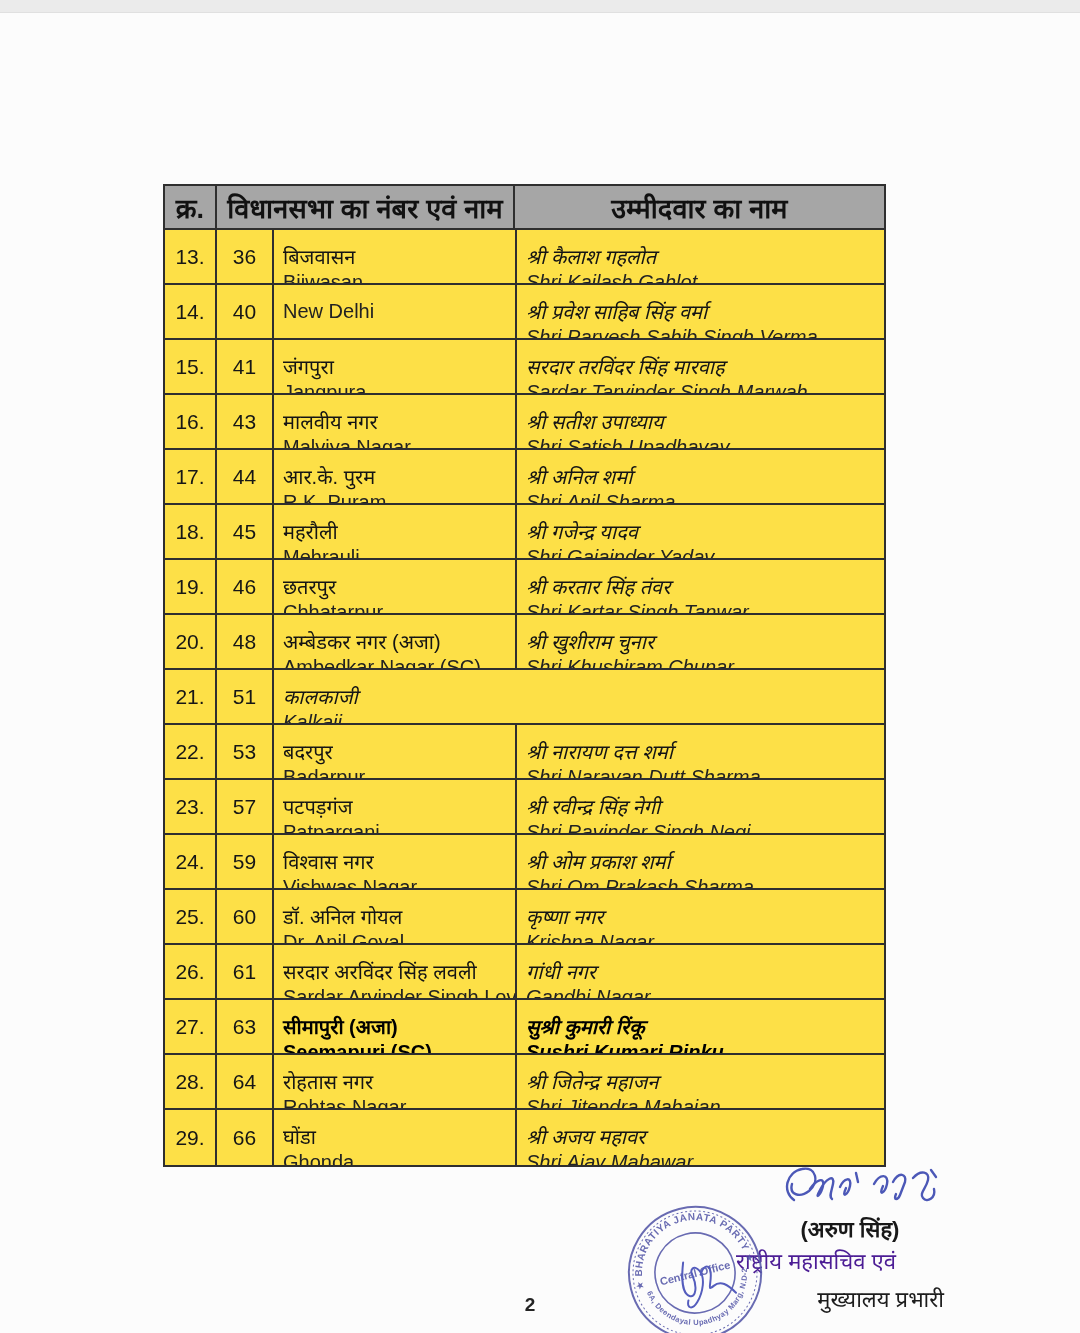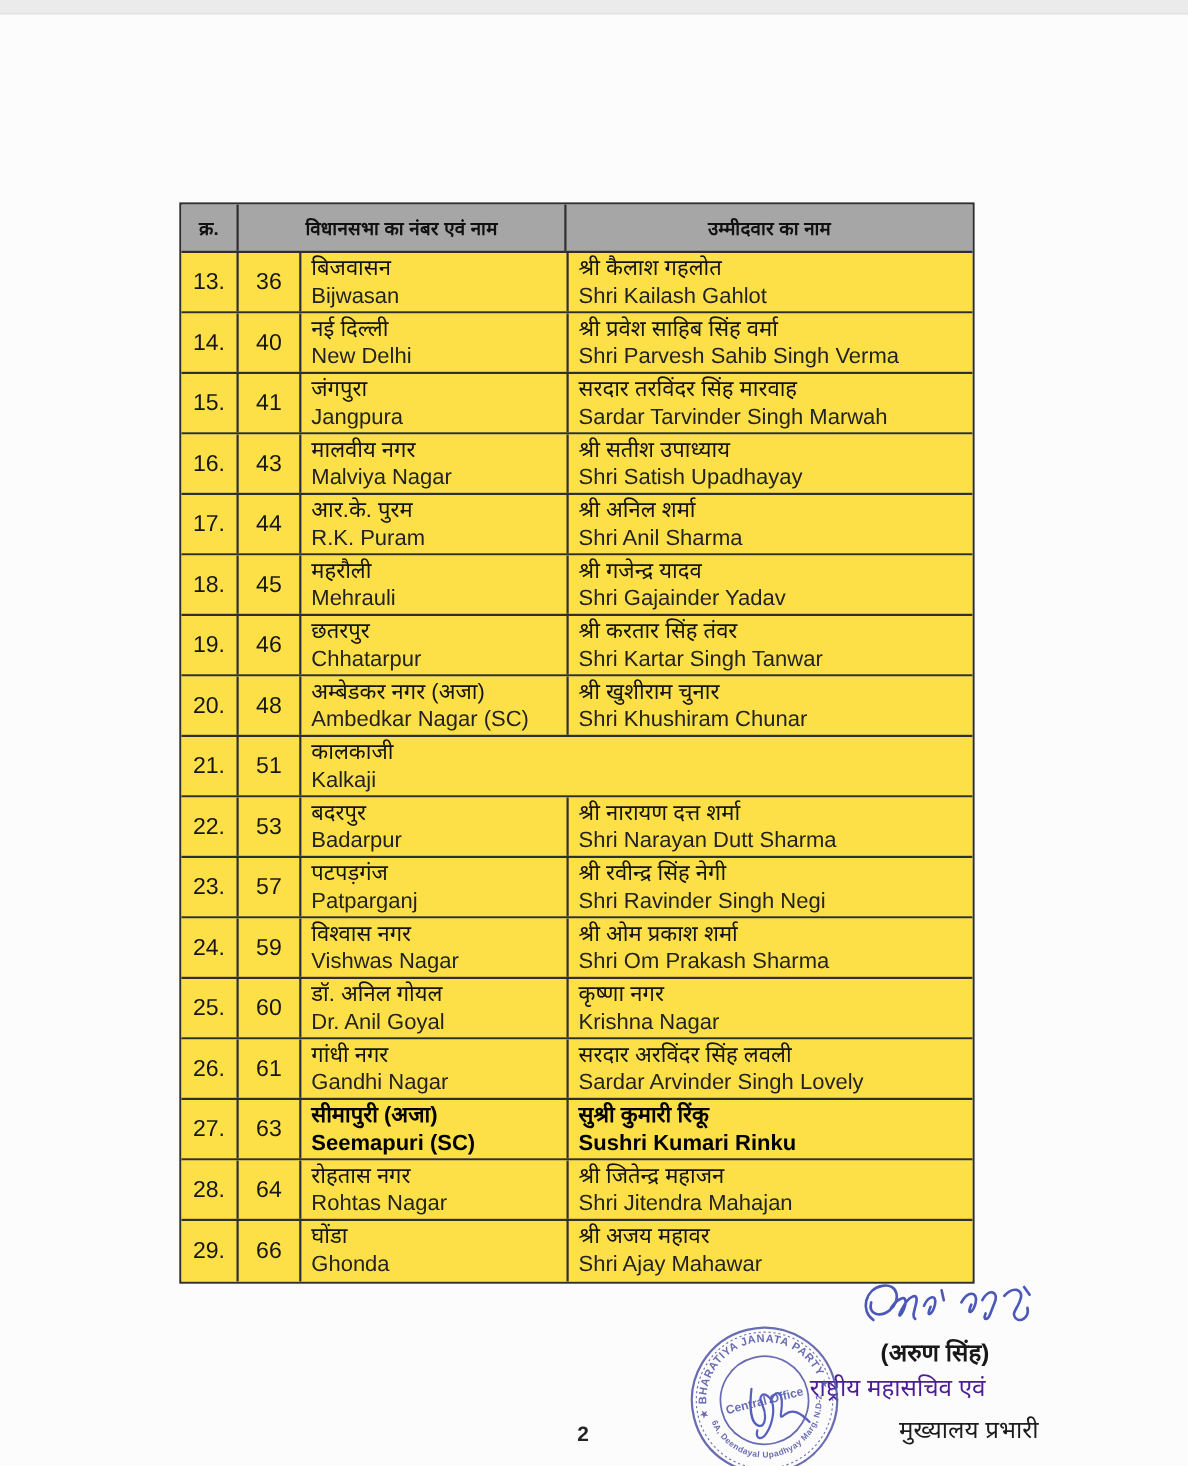--- a/index.html
+++ b/index.html
@@ -27,47 +27,47 @@
   .hdr-row {
     display: grid;
     grid-template-columns: 52px 298px 1fr;
     height: 44px;
     background: #a6a6a6;
     border-bottom: 2px solid #2f2f2f;
     box-sizing: border-box;
   }
   .hdr-cell {
     display: flex; align-items: center; justify-content: center;
-    font-weight: 700; font-size: 17px; color: #111;
+    font-weight: 700; font-size: 27px; color: #111;
     border-right: 2px solid #2f2f2f;
     box-sizing: border-box;
     letter-spacing: 0.2px;
   }
   .hdr-cell:last-child { border-right: none; text-align: right; }
 
   .t-row {
     display: grid;
     grid-template-columns: 52px 57px 243px 1fr;
     height: 55px;
     border-bottom: 2px solid #2f2f2f;
     box-sizing: border-box;
     background: #fde047;
   }
   .t-row:last-child { border-bottom: none; }
   .cell {
     border-right: 2px solid #2f2f2f;
     box-sizing: border-box;
     overflow: hidden;
   }
-  .cell:last-child { border-right: none; }
+  .cell:last-child { border-right: none; font-style: italic; }
   .c-serial, .c-number {
     display: flex; align-items: center; justify-content: center;
     font-size: 21px; color: #161616;
   }
-  .c-two-line { padding: 1px 4px 0 9px; }
+  .c-two-line { padding: 14px 4px 0 9px; }
   .line-hi {
     font-size: 20px; line-height: 26px; color: #141414;
     white-space: nowrap;
   }
   .line-en {
     font-size: 20px; line-height: 25px; color: #222;
     white-space: nowrap;
   }
   .t-row.bold .line-hi, .t-row.bold .line-en { font-weight: 700; color: #000; }
 
@@ -124,21 +124,20 @@
     <div class="cell c-two-line">
       <div class="line-hi">श्री कैलाश गहलोत</div>
       <div class="line-en">Shri Kailash Gahlot</div>
     </div>
   </div>
 
   <div class="t-row">
     <div class="cell c-serial">14.</div>
     <div class="cell c-number">40</div>
     <div class="cell c-two-line">
-      <div class="line-hi">नई दिल्ली</div>
       <div class="line-en">New Delhi</div>
     </div>
     <div class="cell c-two-line">
       <div class="line-hi">श्री प्रवेश साहिब सिंह वर्मा</div>
       <div class="line-en">Shri Parvesh Sahib Singh Verma</div>
     </div>
   </div>
 
   <div class="t-row">
     <div class="cell c-serial">15.</div>
@@ -276,26 +275,26 @@
     <div class="cell c-two-line">
       <div class="line-hi">कृष्णा नगर</div>
       <div class="line-en">Krishna Nagar</div>
     </div>
   </div>
 
   <div class="t-row">
     <div class="cell c-serial">26.</div>
     <div class="cell c-number">61</div>
     <div class="cell c-two-line">
+      <div class="line-hi">सरदार अरविंदर सिंह लवली</div>
+      <div class="line-en">Sardar Arvinder Singh Lovely</div>
+    </div>
+    <div class="cell c-two-line">
       <div class="line-hi">गांधी नगर</div>
       <div class="line-en">Gandhi Nagar</div>
-    </div>
-    <div class="cell c-two-line">
-      <div class="line-hi">सरदार अरविंदर सिंह लवली</div>
-      <div class="line-en">Sardar Arvinder Singh Lovely</div>
     </div>
   </div>
 
   <div class="t-row bold">
     <div class="cell c-serial">27.</div>
     <div class="cell c-number">63</div>
     <div class="cell c-two-line">
       <div class="line-hi">सीमापुरी (अजा)</div>
       <div class="line-en">Seemapuri (SC)</div>
     </div>

